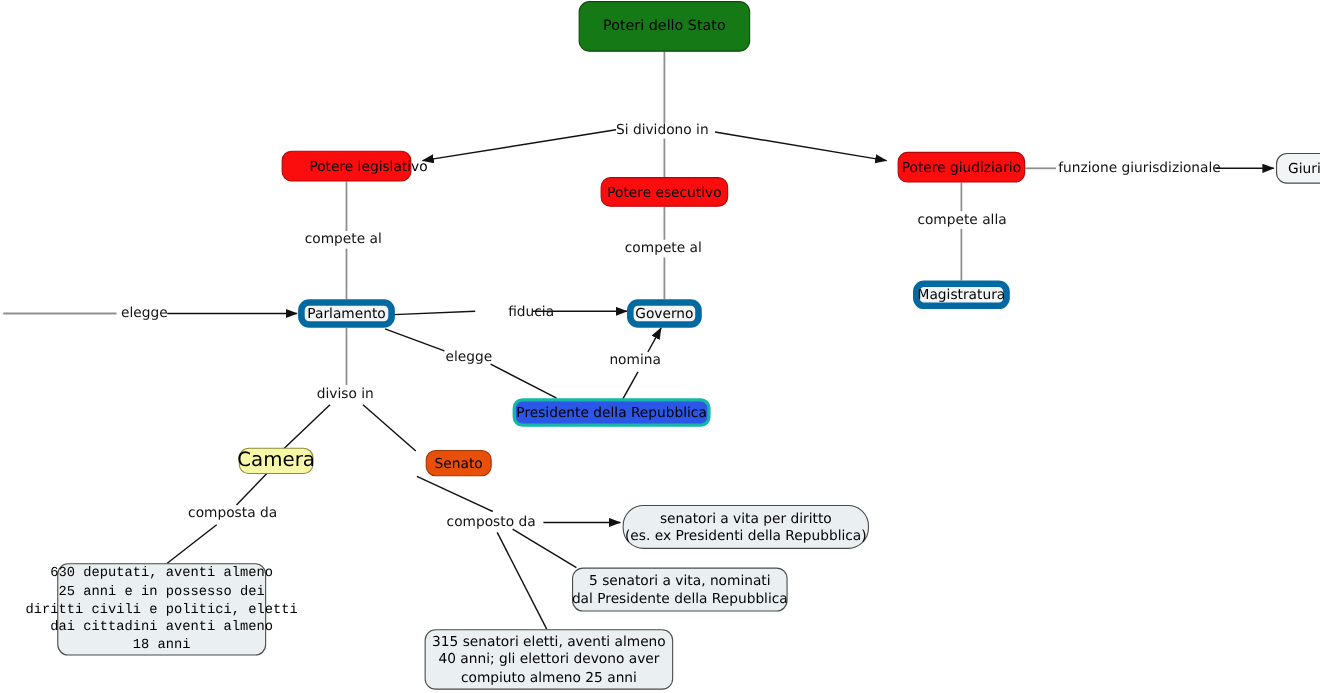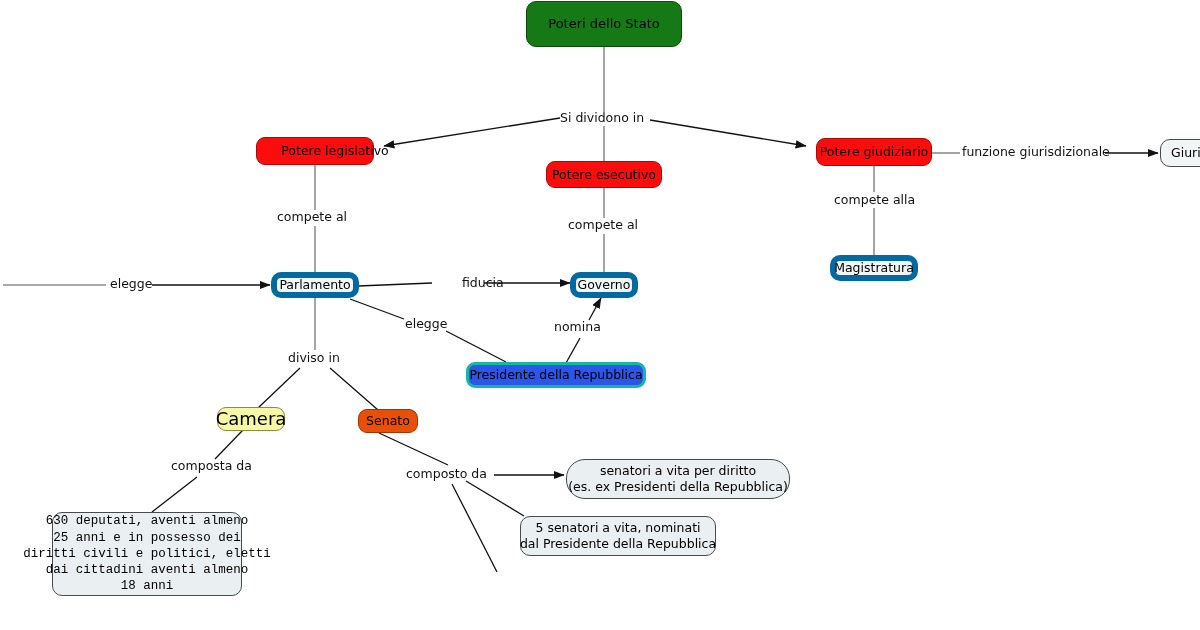--- a/index.html
+++ b/index.html
@@ -65,20 +65,21 @@
     background: #f7f7a8;
     border: 1px solid #8c8c3a;
     border-radius: 9px;
     font-size: 18px;
   }
   .node.senato {
     background: #e8500a;
     border: 1px solid #a33405;
     border-radius: 9px;
     font-size: 12.5px;
+    margin-left: 29px;
   }
   .node.plain {
     background: #f2f5f6;
     border: 6px solid #0369a1;
     border-radius: 10px;
   }
   .node.detail {
     background: #eaf0f2;
     border: 1px solid #4a4a4a;
     border-radius: 10px;
@@ -186,20 +187,23 @@
 diritti civili e politici, eletti
 dai cittadini aventi almeno
 18 anni</div>
 
   <div class="node detail" style="left:566px; top:459px; width:224px; height:40px;border-radius:19px;">senatori a vita per diritto
 (es. ex Presidenti della Repubblica)</div>
 
   <div class="node detail" style="left:520px; top:516px; width:196px; height:40px;">5 senatori a vita, nominati
 dal Presidente della Repubblica</div>
 
+  <div class="node detail" style="left:386px; top:572px; width:226px; height:55px;">315 senatori eletti, aventi almeno
+40 anni; gli elettori devono aver
+compiuto almeno 25 anni</div>
 
   <div class="edge-label" style="left:560px; top:112px;">Si dividono in</div>
 
   <div class="edge-label" style="left:277px; top:211px;">compete al</div>
 
   <div class="edge-label" style="left:568px; top:219px;">compete al</div>
 
   <div class="edge-label" style="left:834px; top:194px;">compete alla</div>
 
   <div class="edge-label" style="left:962px; top:146px;">funzione giurisdizionale</div>

